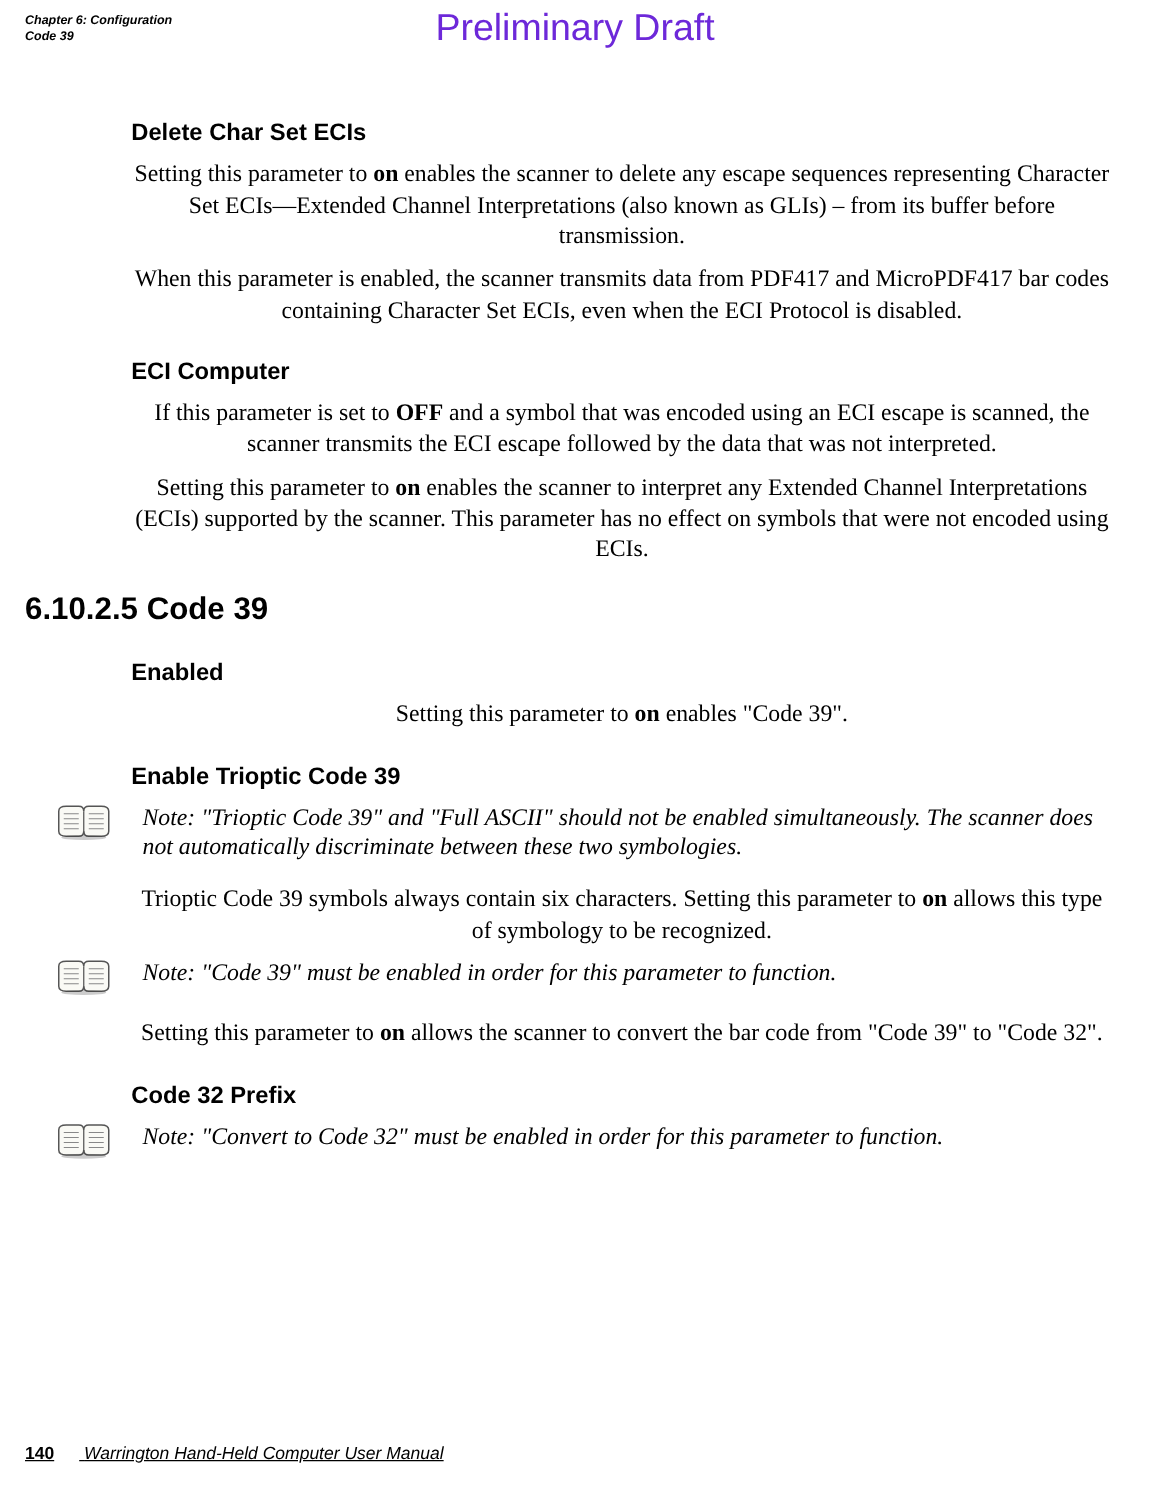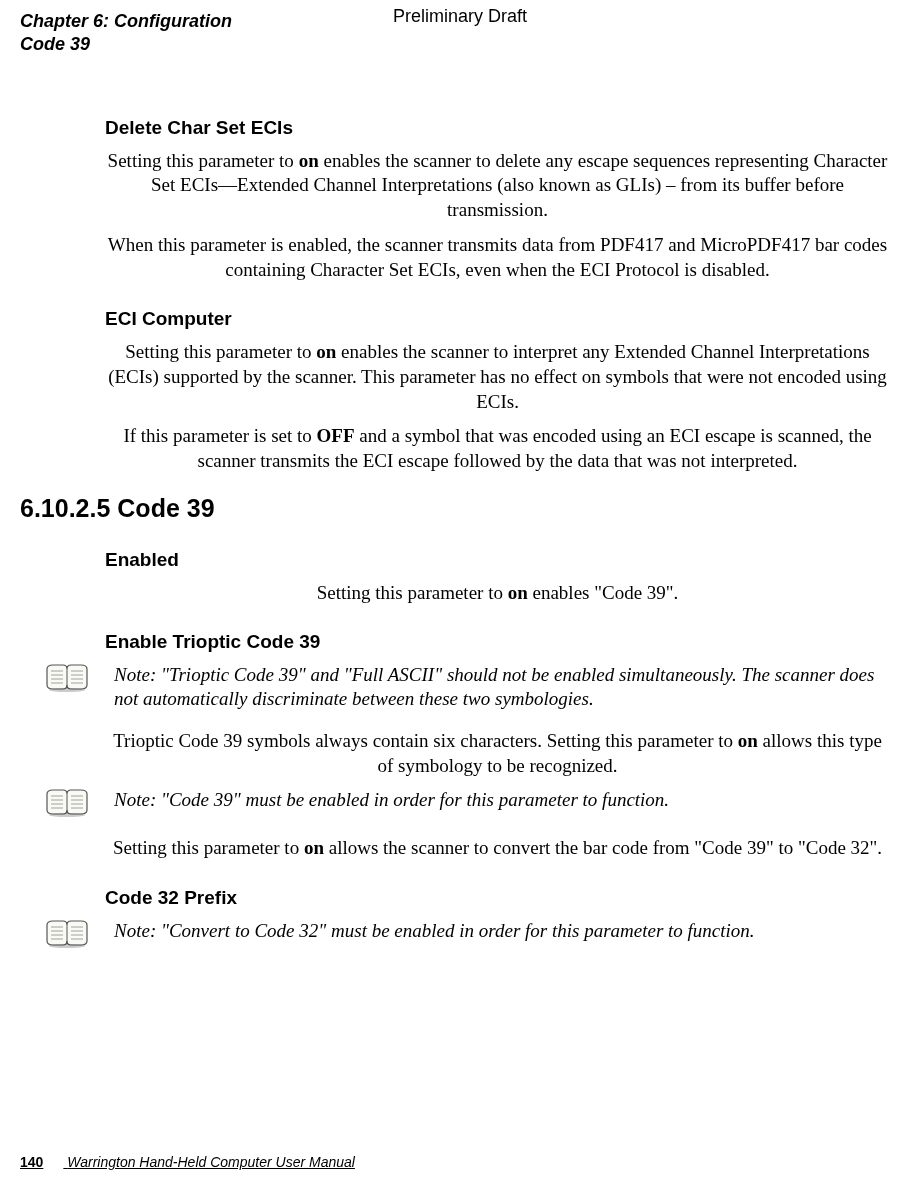--- a/index.html
+++ b/index.html
@@ -15,28 +15,28 @@
       position: relative;
       padding: 10px 20px 20px 20px;
     }
     .header-top {
       display: flex;
       align-items: flex-start;
     }
     .header-left {
       font-family: 'Trebuchet MS', Arial, sans-serif;
       font-style: italic;
-      font-size: 18px;
+      font-size: 10px;
       font-weight: bold;
       line-height: 1.3;
     }
     .watermark {
-      color: #000000;
+      color: #6d28d9;
       font-family: Arial, sans-serif;
-      font-size: 18px;
+      font-size: 30px;
       position: absolute;
       left: 50%;
       transform: translateX(-50%);
       top: 6px;
     }
     .content {
       margin-top: 60px;
       padding-left: 85px;
       padding-right: 10px;
     }
@@ -111,24 +111,24 @@
 <div class="content">
 
   <div class="heading-bold">Delete Char Set ECIs</div>
   <p class="body-text">
     <span>Setting this parameter to </span><span class="bold-inline">on</span><span> enables the scanner to delete any escape sequences representing Character Set ECIs—Extended Channel Interpretations (also known as GLIs) – from its buffer before transmission.</span>
   </p>
   <p class="body-text">When this parameter is enabled, the scanner transmits data from PDF417 and MicroPDF417 bar codes containing Character Set ECIs, even when the ECI Protocol is disabled.</p>
 
   <div class="heading-bold">ECI Computer</div>
   <p class="body-text">
+    <span>If this parameter is set to </span><span class="bold-inline">OFF</span><span> and a symbol that was encoded using an ECI escape is scanned, the scanner transmits the ECI escape followed by the data that was not interpreted.</span>
+  </p>
+  <p class="body-text">
     <span>Setting this parameter to </span><span class="bold-inline">on</span><span> enables the scanner to interpret any Extended Channel Interpretations (ECIs) supported by the scanner. This parameter has no effect on symbols that were not encoded using ECIs.</span>
-  </p>
-  <p class="body-text">
-    <span>If this parameter is set to </span><span class="bold-inline">OFF</span><span> and a symbol that was encoded using an ECI escape is scanned, the scanner transmits the ECI escape followed by the data that was not interpreted.</span>
   </p>
 
   <div class="section-number">6.10.2.5 Code 39</div>
 
   <div class="heading-bold">Enabled</div>
   <p class="body-text">
     <span>Setting this parameter to </span><span class="bold-inline">on</span><span> enables "Code 39".</span>
   </p>
 
   <div class="heading-bold">Enable Trioptic Code 39</div>

